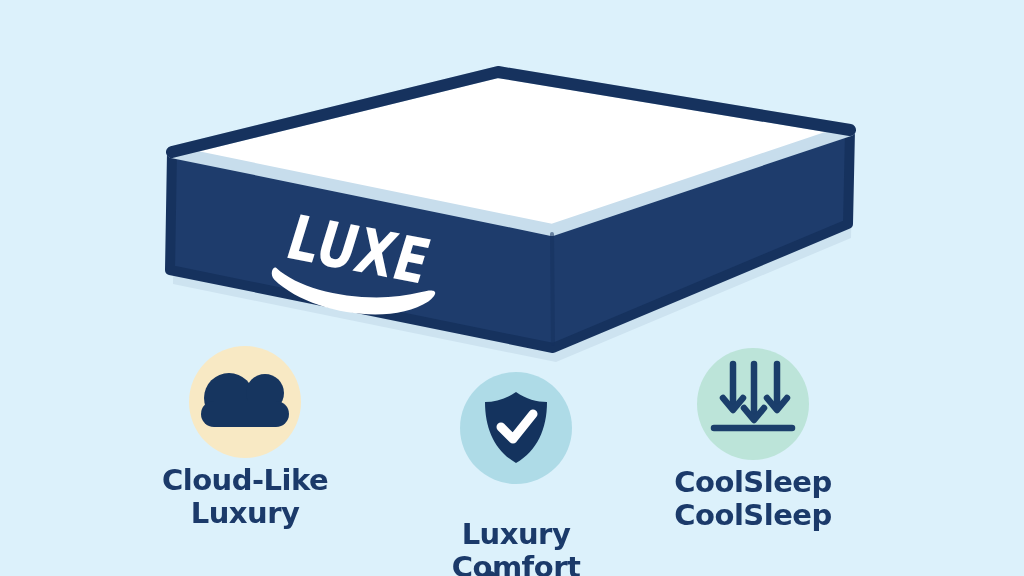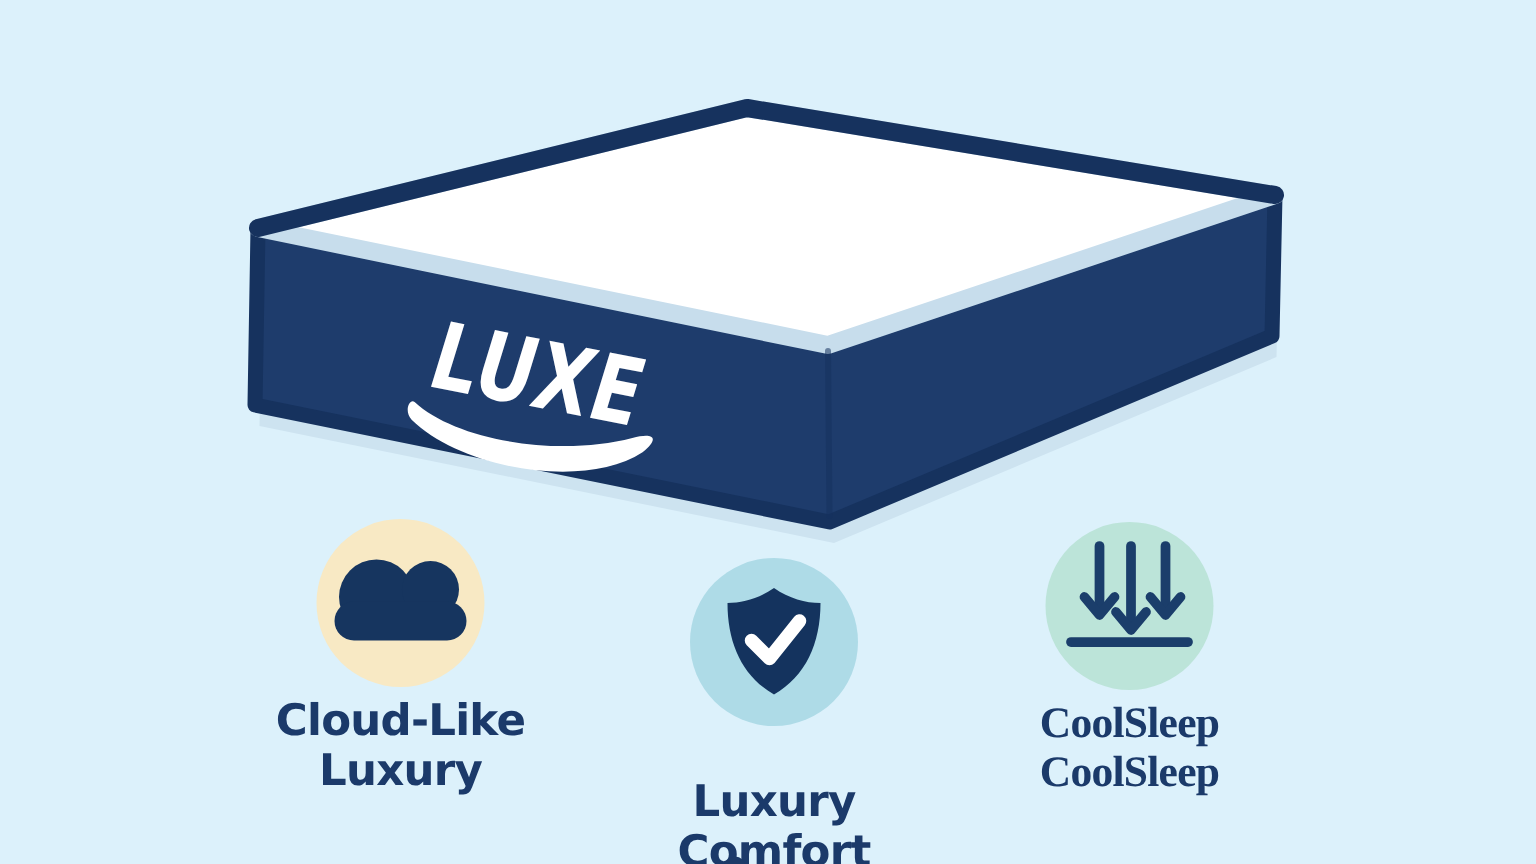--- a/index.html
+++ b/index.html
@@ -2,23 +2,23 @@
 <html><head>
 <meta charset="utf-8">
 <style>
   html,body{margin:0;padding:0;}
   .canvas{
     position:relative;width:1024px;height:576px;overflow:hidden;
     font-family:"DejaVu Sans","Liberation Sans",sans-serif;
   }
   .mattress-svg{position:absolute;left:0;top:0;display:block;}
   .feature{position:absolute;width:224px;display:flex;flex-direction:column;align-items:center;}
-  .f1{left:155px;top:346px;}
+  .f1{left:133px;top:346px;}
   .f2{left:404px;top:372px;gap:28px;}
-  .f3{left:641px;top:348px;font-family:Liberation Serif, serif;}
+  .f3{left:641px;top:348px;}
   .circle{width:112px;height:112px;border-radius:50%;display:flex;align-items:center;justify-content:center;}
   .circle svg{display:block;}
   .label{margin-top:6px;text-align:center;font-weight:bold;font-size:29px;line-height:33px;color:#1b3a6a;letter-spacing:-0.5px;}
   .bottom-dot{position:absolute;left:483px;top:571px;width:14px;height:8px;border-radius:7px 7px 0 0;background:#1c3a68;}
 </style>
 </head>
 <body>
 
 <div class="canvas" style="background-color: rgb(220, 241, 251);">
 

